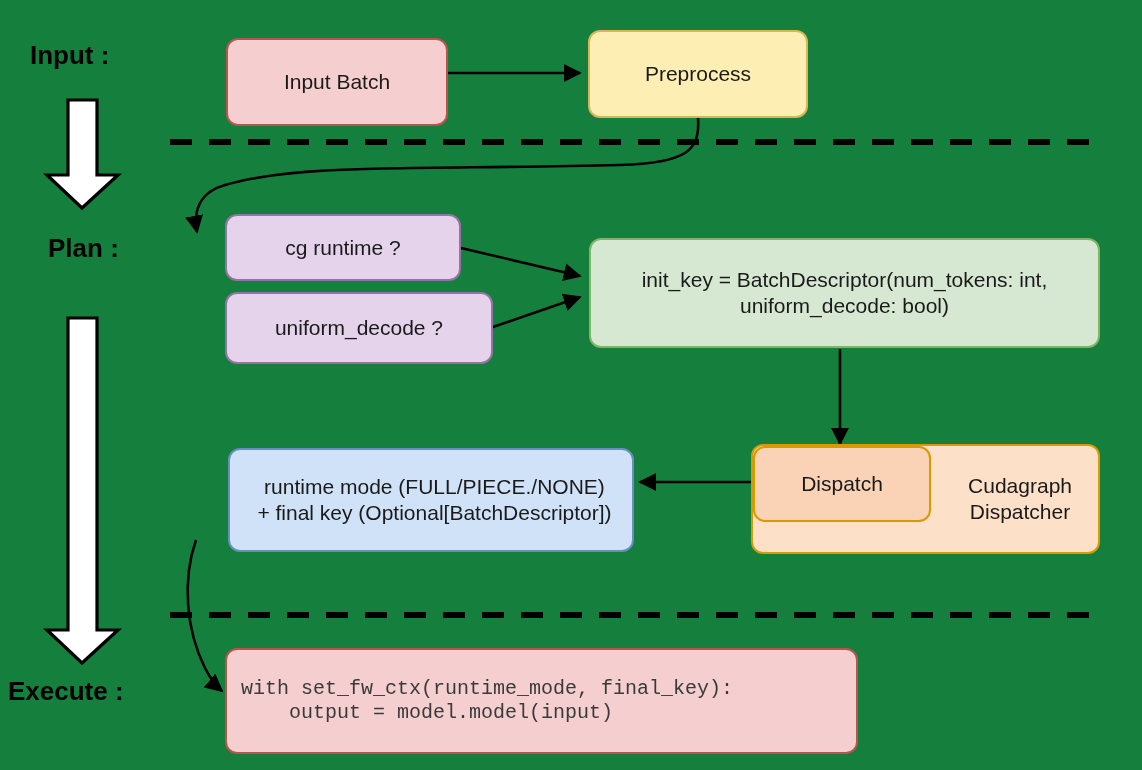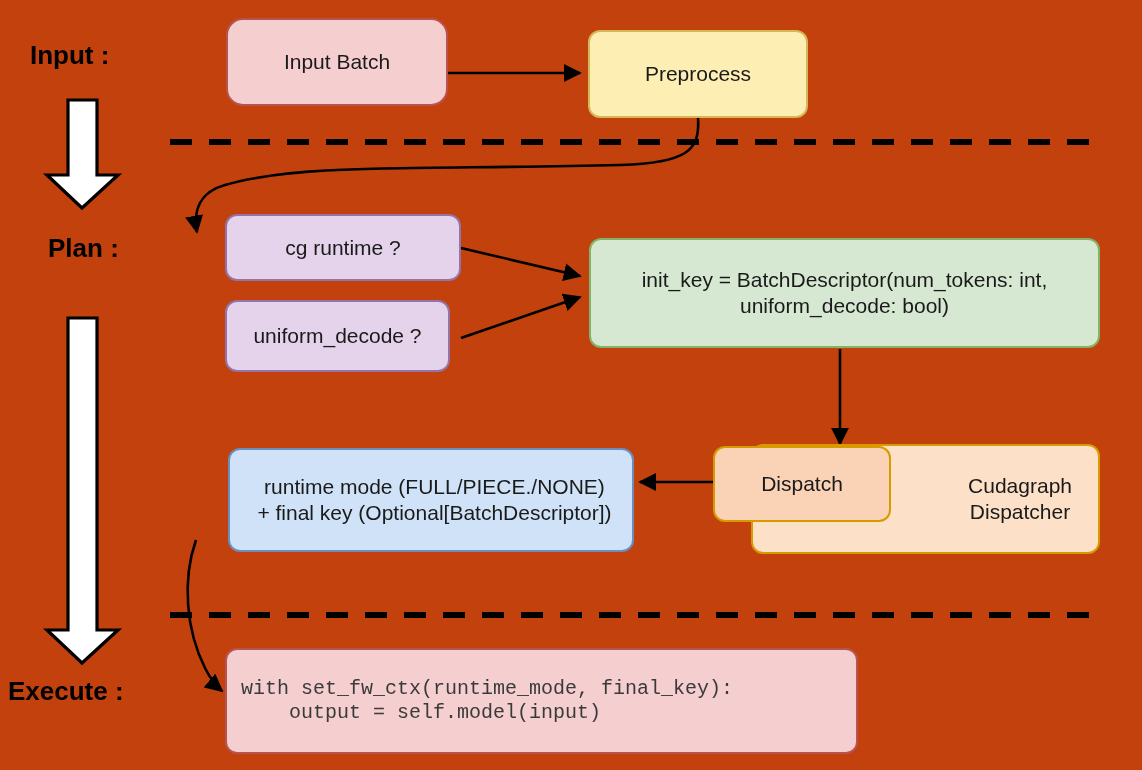--- a/index.html
+++ b/index.html
@@ -7,21 +7,21 @@
     padding: 0;
     background: #ffffff;
   }
   body {
     font-family: "Liberation Sans", sans-serif;
   }
   #canvas {
     position: relative;
     width: 1142px;
     height: 770px;
-    background: #c2410c;
+    background: #15803d;
     overflow: hidden;
     text-decoration: underline;
   }
   .stage-label {
     position: absolute;
     font-family: "Liberation Sans", sans-serif;
     font-weight: bold;
     font-size: 26px;
     color: #000000;
     white-space: nowrap;
@@ -136,53 +136,53 @@
 
     <path d="M 196 540 C 182 580 186 630 205 668 C 211 680 216 686 222 691" fill="none" stroke="#000000" stroke-width="2.6" marker-end="url(#ah)"></path>
   </svg>
 
   <div class="stage-label" style="left:30px; top:40px;">Input :</div>
 
   <div class="stage-label" style="left:48px; top:233px;">Plan :</div>
 
   <div class="stage-label" style="left:8px; top:676px;text-align:right;">Execute :</div>
 
-  <div class="node node-red" style="left:226px; top:18px; width:222px; height:88px;border-radius:17px;">
+  <div class="node node-red" style="left:226px; top:38px; width:222px; height:88px;">
     <span class="lbl">Input Batch</span>
   </div>
 
   <div class="node node-yellow" style="left:588px; top:30px; width:220px; height:88px;">
     <span class="lbl">Preprocess</span>
   </div>
 
   <div class="node node-purple" style="left:225px; top:214px; width:236px; height:67px;">
     <span class="lbl">cg runtime ?</span>
   </div>
 
-  <div class="node node-purple" style="left:225px; top:300px; width:225px; height:72px;">
+  <div class="node node-purple" style="left:225px; top:292px; width:268px; height:72px;">
     <span class="lbl">uniform_decode ?</span>
   </div>
 
   <div class="node node-green" style="left:589px; top:238px; width:511px; height:110px;">
     <span class="lbl">init_key = BatchDescriptor(num_tokens: int,
 uniform_decode: bool)</span>
   </div>
 
   <div class="node node-orange-outer" style="left:751px; top:444px; width:349px; height:110px; justify-content:flex-end; padding-right:26px;">
     <span class="lbl">Cudagraph
 Dispatcher</span>
   </div>
 
-  <div class="node node-orange-inner" style="left:713px; top:446px; width:178px; height:76px;">
+  <div class="node node-orange-inner" style="left:753px; top:446px; width:178px; height:76px;">
     <span class="lbl">Dispatch</span>
   </div>
 
   <div class="node node-blue" style="left:228px; top:448px; width:406px; height:104px;">
     <span class="lbl">runtime mode (FULL/PIECE./NONE)
 + final key (Optional[BatchDescriptor])</span>
   </div>
 
   <div class="node node-code" style="left:225px; top:648px; width:633px; height:106px;">
     <span class="lbl">with set_fw_ctx(runtime_mode, final_key):
-    output = self.model(input)</span>
+    output = model.model(input)</span>
   </div>
 
 </div>
 
 </body></html>

